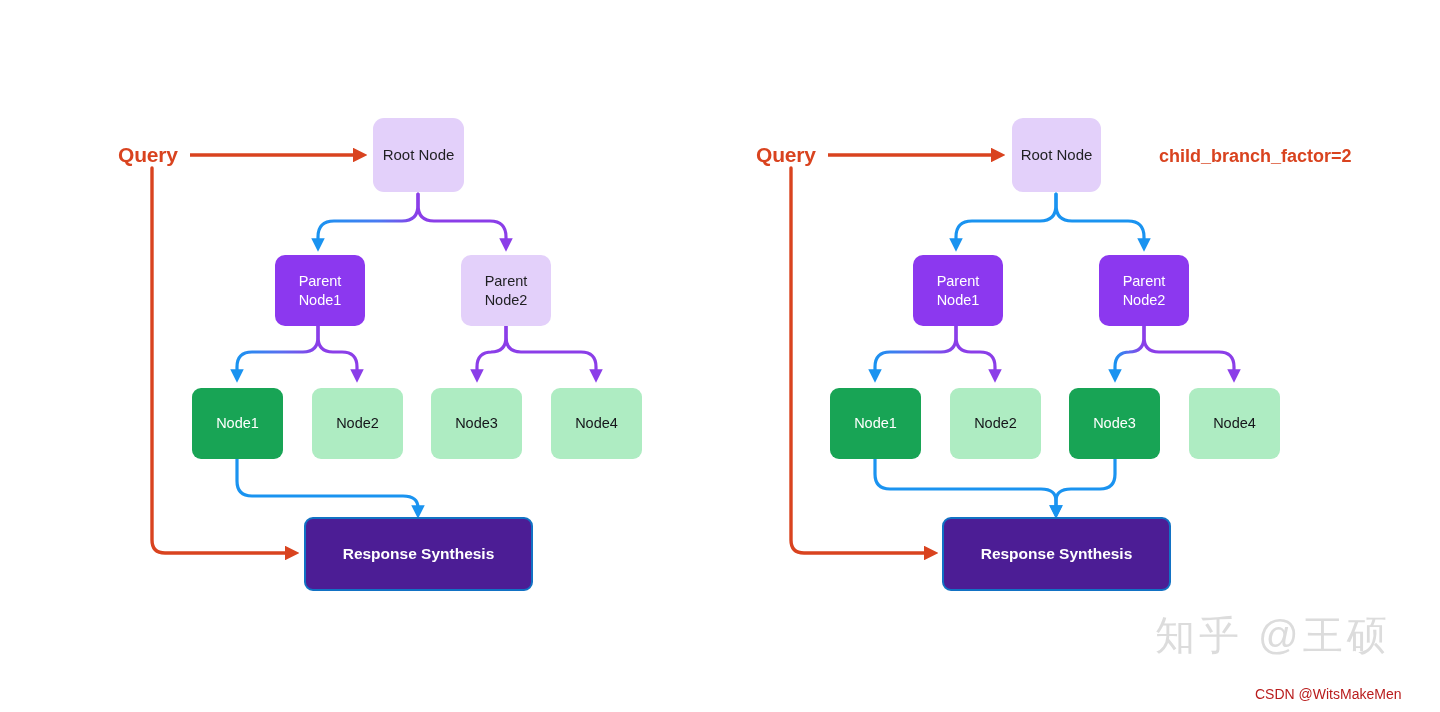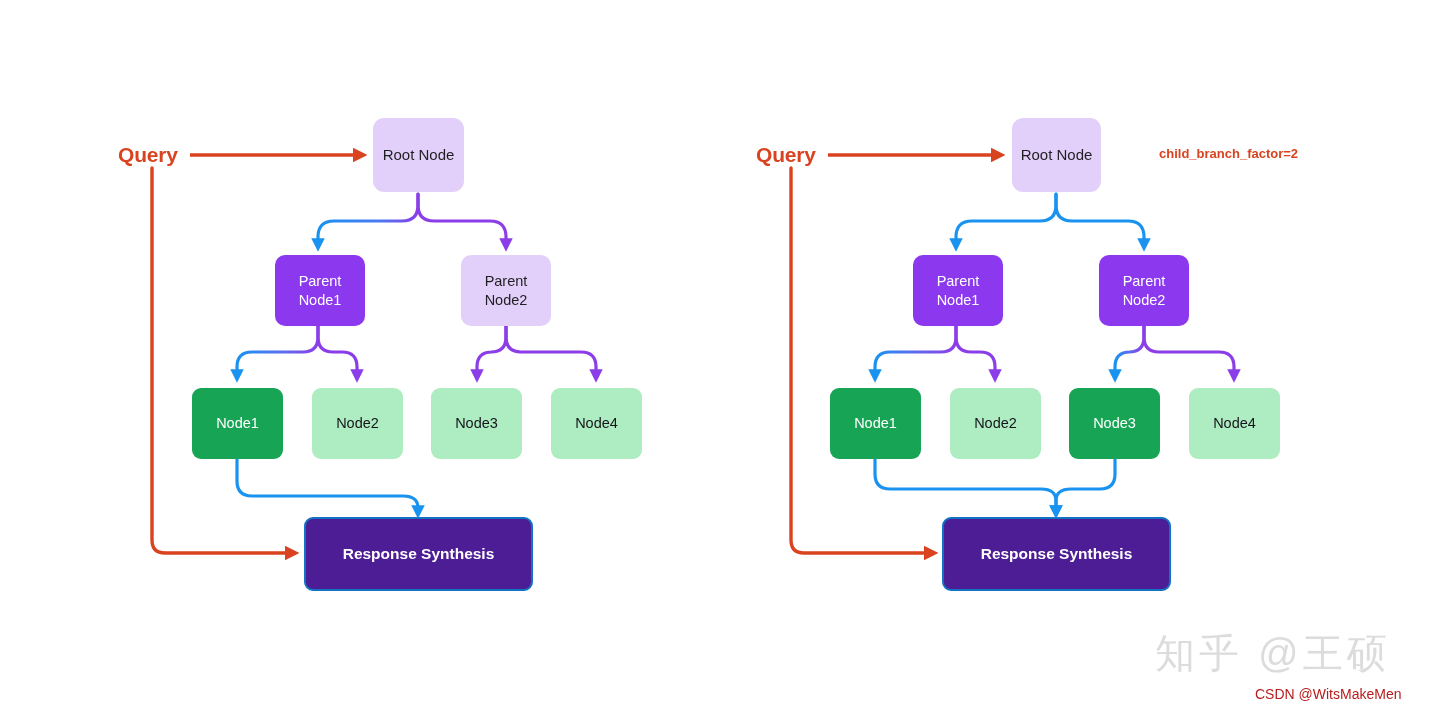--- a/index.html
+++ b/index.html
@@ -76,29 +76,29 @@
   .label-query {
     position: absolute;
     font-size: 21px;
     font-weight: bold;
     color: #d9431f;
     letter-spacing: -0.2px;
     white-space: nowrap;
   }
   .label-param {
     position: absolute;
-    font-size: 13px;
+    font-size: 18px;
     font-weight: bold;
     color: #d9431f;
     white-space: nowrap;
   }
   .wm-zhihu {
     position: absolute;
     left: 1155px;
-    top: 626px;
+    top: 608px;
     font-size: 40px;
     color: #dcdcdc;
     letter-spacing: 4px;
     white-space: nowrap;
   }
   .wm-csdn {
     position: absolute;
     left: 1255px;
     top: 686px;
     font-size: 14px;

